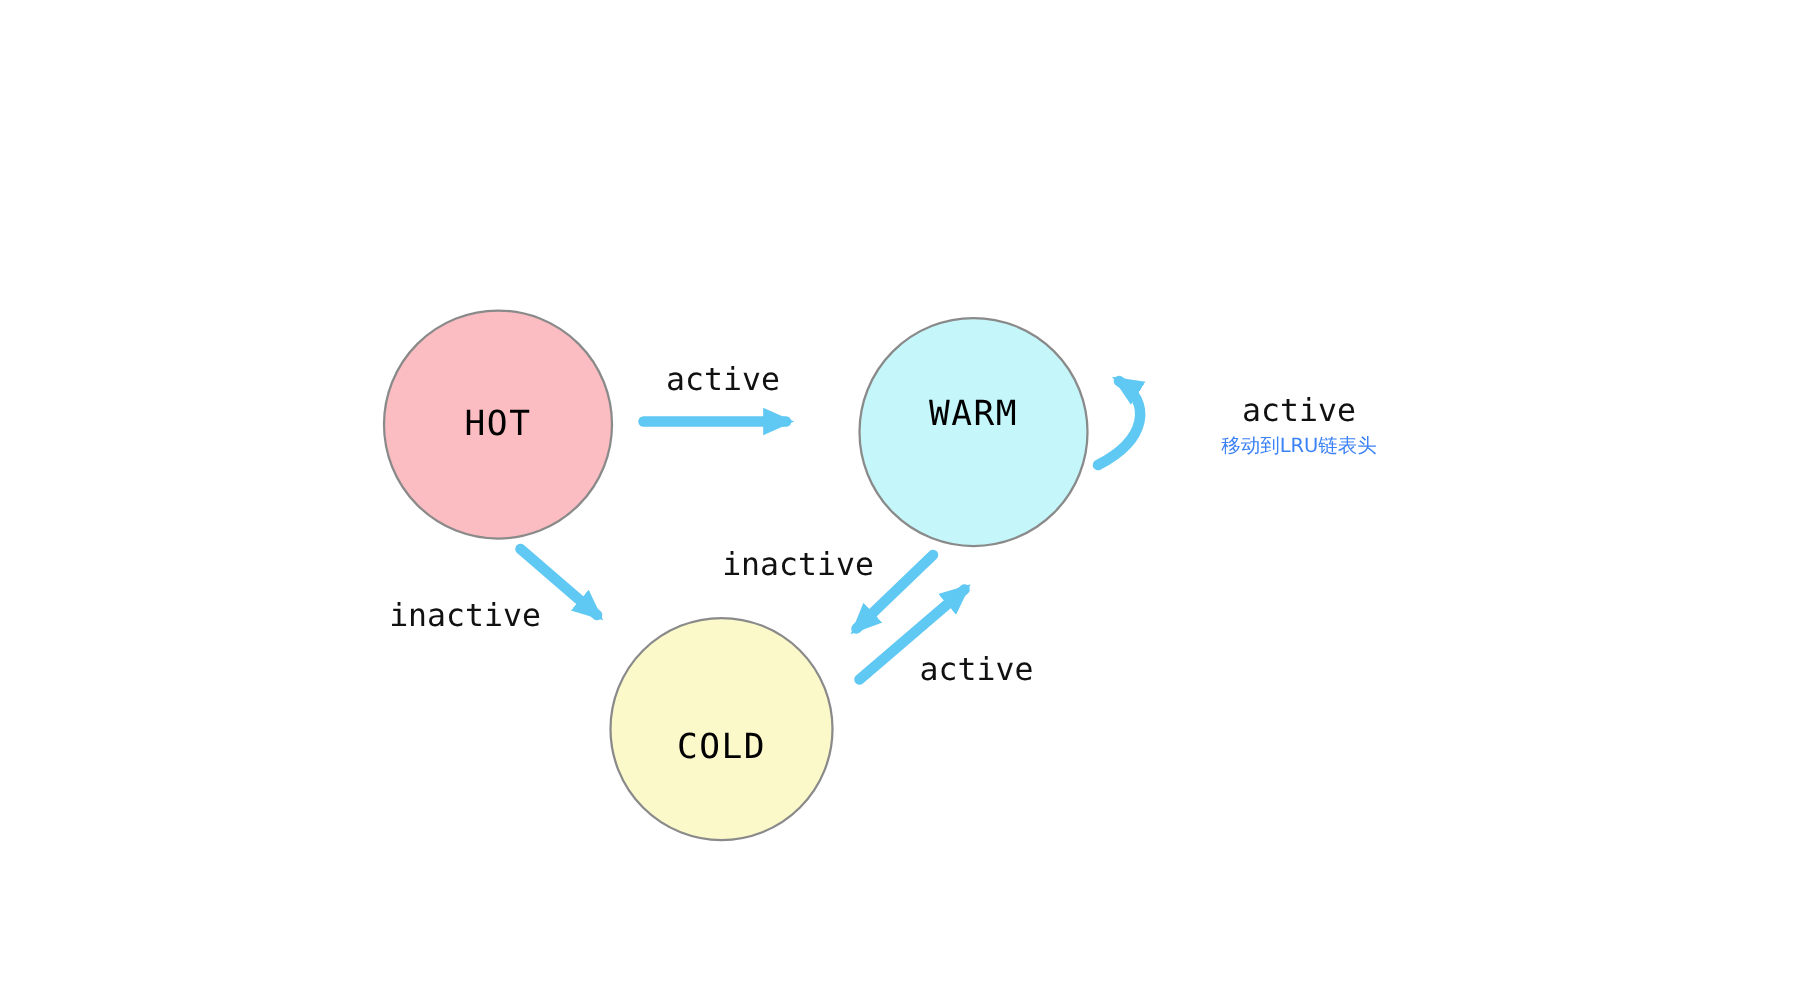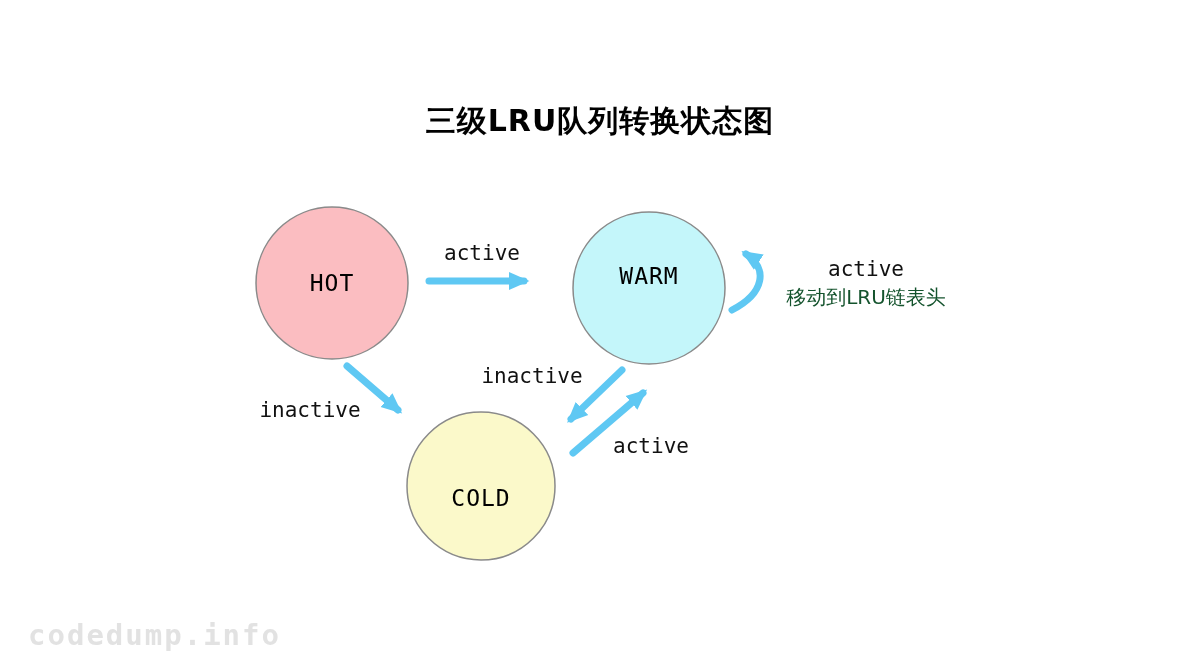--- a/index.html
+++ b/index.html
@@ -47,21 +47,21 @@
     transform: translate(-50%, -50%);
     text-align: center;
     white-space: nowrap;
   }
   .loop-label .l1 {
     font-family: "DejaVu Sans Mono", "Liberation Mono", monospace;
     font-size: 21px; color: #111;
   }
   .loop-label .l2 {
     font-family: "DejaVu Sans", "Liberation Sans", sans-serif;
-    font-size: 20px; color: #14532d; margin-top: 3px;
+    font-size: 13px; color: #3b82f6; margin-top: 3px;
   }
 
   .watermark {
     position: absolute;
     left: 28px; top: 618px;
     font-family: "DejaVu Sans Mono", "Liberation Mono", monospace;
     font-size: 29px; font-weight: bold;
     letter-spacing: 2px;
     color: #e2e2e2;
     white-space: nowrap;
@@ -87,31 +87,29 @@
     <circle class="node-circle" cx="649" cy="288" r="76" fill="#C4F6FA"></circle>
     <circle class="node-circle" cx="481" cy="486" r="74" fill="#FBF9CA"></circle>
 
     <line class="edge" x1="429" y1="281" x2="524" y2="281" marker-end="url(#ah)"></line>
     <line class="edge" x1="347" y1="366" x2="398" y2="410" marker-end="url(#ah)"></line>
     <line class="edge" x1="622" y1="370" x2="571" y2="419" marker-end="url(#ah)"></line>
     <line class="edge" x1="573" y1="453" x2="643" y2="393" marker-end="url(#ah)"></line>
     <path class="edge" d="M 732 310 C 765 293, 768 268, 746 254" marker-end="url(#ah)"></path>
   </svg>
 
-  <div class="title">三级LRU队列转换状态图</div>
 
   <div class="node-label" style="left:332px; top:283px;">HOT</div>
   <div class="node-label" style="left:649px; top:276px;">WARM</div>
   <div class="node-label" style="left:481px; top:486px;margin-top:12px;">COLD</div>
 
   <div class="edge-label" style="left:482px; top:253px;">active</div>
   <div class="edge-label" style="left:310px; top:410px;">inactive</div>
   <div class="edge-label" style="left:532px; top:376px;">inactive</div>
   <div class="edge-label" style="left:651px; top:446px;">active</div>
 
   <div class="loop-label">
     <div class="l1">active</div>
     <div class="l2">移动到LRU链表头</div>
   </div>
 
-  <div class="watermark">codedump.info</div>
 
 </div>
 
 </body></html>

